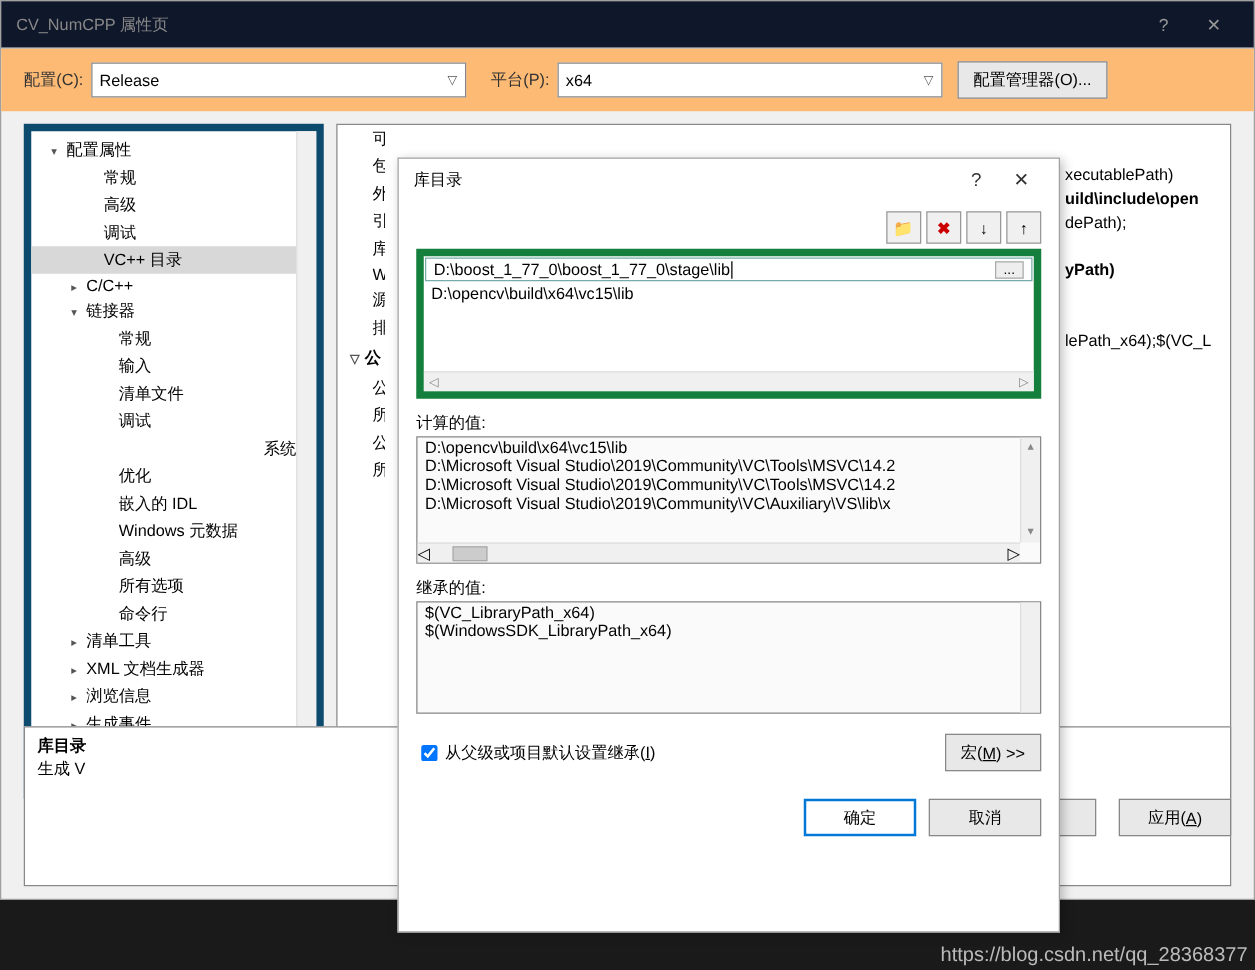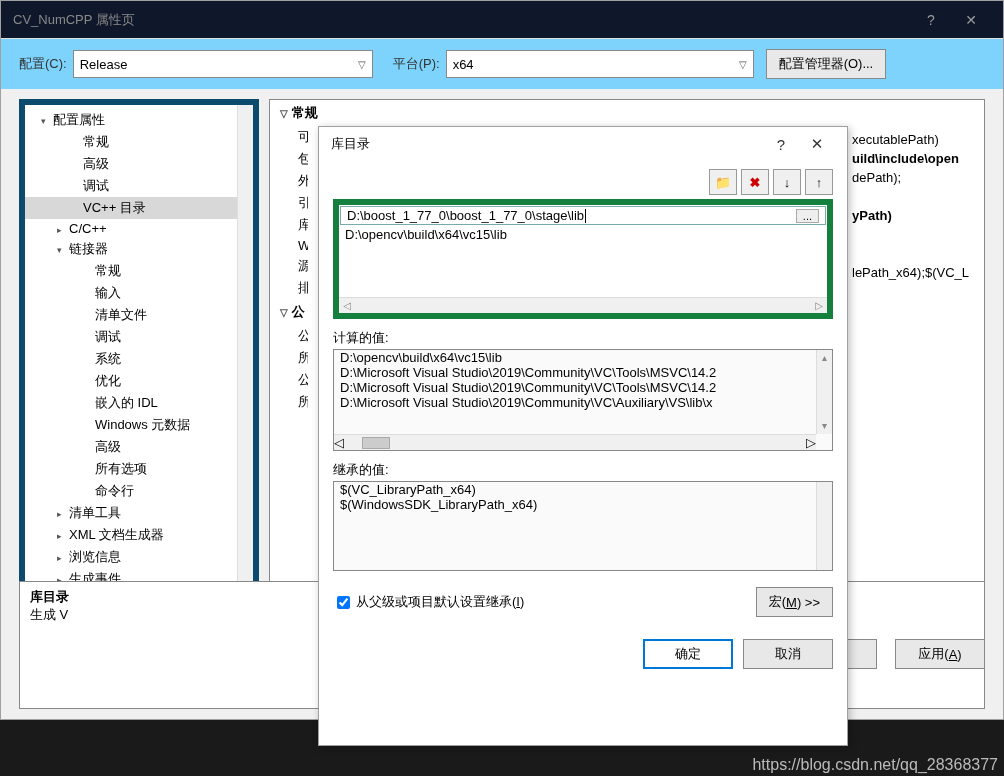--- a/index.html
+++ b/index.html
@@ -2,21 +2,21 @@
 <html><head>
 <meta charset="utf-8">
 <style>
 * { box-sizing: border-box; font-family: "Microsoft YaHei", "Segoe UI", sans-serif; font-size: 13px; }
 body { margin: 0; background: #1a1a1a; width: 1004px; height: 776px; position: relative; overflow: hidden; }
 .window { position: absolute; background: #fff; border: 1px solid #a0a0a0; }
 .main-window { left: 0; top: 0; width: 1004px; height: 720px; background: #f0f0f0; }
 .titlebar { height: 38px; display: flex; align-items: center; padding: 0 12px; color: #888; background: #0f172a; border-bottom: 1px solid #e0e0e0; }
 .titlebar .title { flex: 1; }
 .titlebar .title-btn { width: 40px; text-align: center; color: #999; font-size: 14px; }
-.config-row { display: flex; align-items: center; padding: 10px 18px; gap: 6px; background: #7dd3fc; }
+.config-row { display: flex; align-items: center; padding: 10px 18px; gap: 6px; background: #fdba74; }
 .config-row label { color: #333; }
 .combo { height: 28px; border: 1px solid #888; background: #fff; padding: 0 6px; display: flex; align-items: center; justify-content: space-between; }
 .combo .chev { color: #555; font-size: 10px; }
 .btn { height: 30px; border: 1px solid #888; background: #e8e8e8; padding: 0 12px; display: inline-flex; align-items: center; justify-content: center; cursor: pointer; }
 .body-split { display: flex; padding: 10px 18px; gap: 10px; height: 560px; }
 .tree-panel { width: 240px; border: 6px solid #0c4a6e; background: #fff; display: flex; }
 .tree { flex: 1; overflow: hidden; padding: 4px 0; }
 .tree-item { padding: 2px 0 2px 30px; white-space: nowrap; cursor: default; }
 .tree-item.sel { background: #d8d8d8; }
 .tree-arrow { display: inline-block; width: 10px; color: #555; font-size: 9px; margin-right: 2px; }
@@ -91,38 +91,37 @@
           <div class="tree-item" style="padding-left: 46px;"><span class="tree-arrow"></span>常规</div>
           <div class="tree-item" style="padding-left: 46px;"><span class="tree-arrow"></span>高级</div>
           <div class="tree-item" style="padding-left: 46px;"><span class="tree-arrow"></span>调试</div>
           <div class="tree-item sel" style="padding-left: 46px;"><span class="tree-arrow"></span>VC++ 目录</div>
           <div class="tree-item" style="padding-left: 32px;"><span class="tree-arrow">▸</span>C/C++</div>
           <div class="tree-item" style="padding-left: 32px;"><span class="tree-arrow">▾</span>链接器</div>
           <div class="tree-item" style="padding-left: 58px;"><span class="tree-arrow"></span>常规</div>
           <div class="tree-item" style="padding-left: 58px;"><span class="tree-arrow"></span>输入</div>
           <div class="tree-item" style="padding-left: 58px;"><span class="tree-arrow"></span>清单文件</div>
           <div class="tree-item" style="padding-left: 58px;"><span class="tree-arrow"></span>调试</div>
-          <div class="tree-item" style="padding-left: 58px;"><span class="tree-arrow"></span>系统</div>
+          <div class="tree-item" style="padding-left: 58px; text-align: right;"><span class="tree-arrow"></span>系统</div>
           <div class="tree-item" style="padding-left: 58px;"><span class="tree-arrow"></span>优化</div>
           <div class="tree-item" style="padding-left: 58px;"><span class="tree-arrow"></span>嵌入的 IDL</div>
           <div class="tree-item" style="padding-left: 58px;"><span class="tree-arrow"></span>Windows 元数据</div>
           <div class="tree-item" style="padding-left: 58px;"><span class="tree-arrow"></span>高级</div>
           <div class="tree-item" style="padding-left: 58px;"><span class="tree-arrow"></span>所有选项</div>
           <div class="tree-item" style="padding-left: 58px;"><span class="tree-arrow"></span>命令行</div>
           <div class="tree-item" style="padding-left: 32px;"><span class="tree-arrow">▸</span>清单工具</div>
           <div class="tree-item" style="padding-left: 32px;"><span class="tree-arrow">▸</span>XML 文档生成器</div>
           <div class="tree-item" style="padding-left: 32px;"><span class="tree-arrow">▸</span>浏览信息</div>
           <div class="tree-item" style="padding-left: 32px;"><span class="tree-arrow">▸</span>生成事件</div>
           <div class="tree-item" style="padding-left: 32px;"><span class="tree-arrow">▸</span>自定义生成步骤</div>
           <div class="tree-item" style="padding-left: 32px;"><span class="tree-arrow">▸</span>代码分析</div>
         </div>
       <div class="tree-vscroll"></div>
     </div>
     <div class="right-panel">
-      <div class="section-head"><span class="chev">▽</span><span>常规</span></div>
       <div id="rows1">
           <div class="prop-row">
             <span class="k">可</span>
           </div>
           <div class="prop-row">
             <span class="k">包</span>
           </div>
           <div class="prop-row">
             <span class="k">外</span>
           </div>

